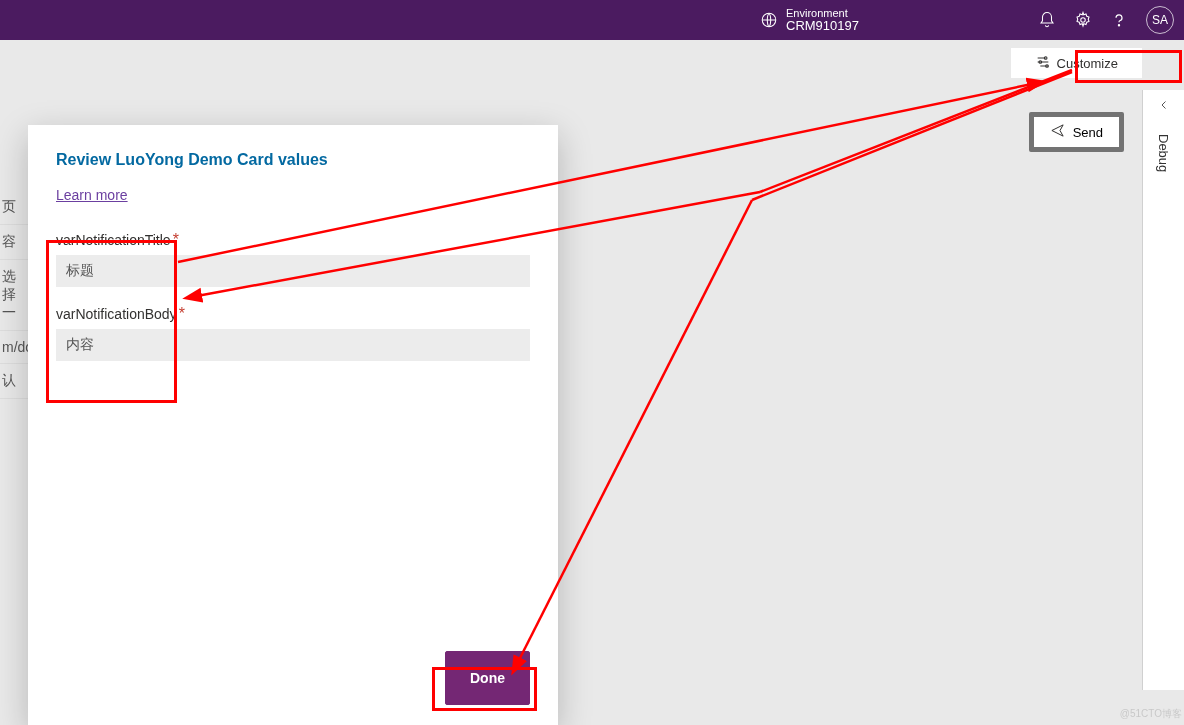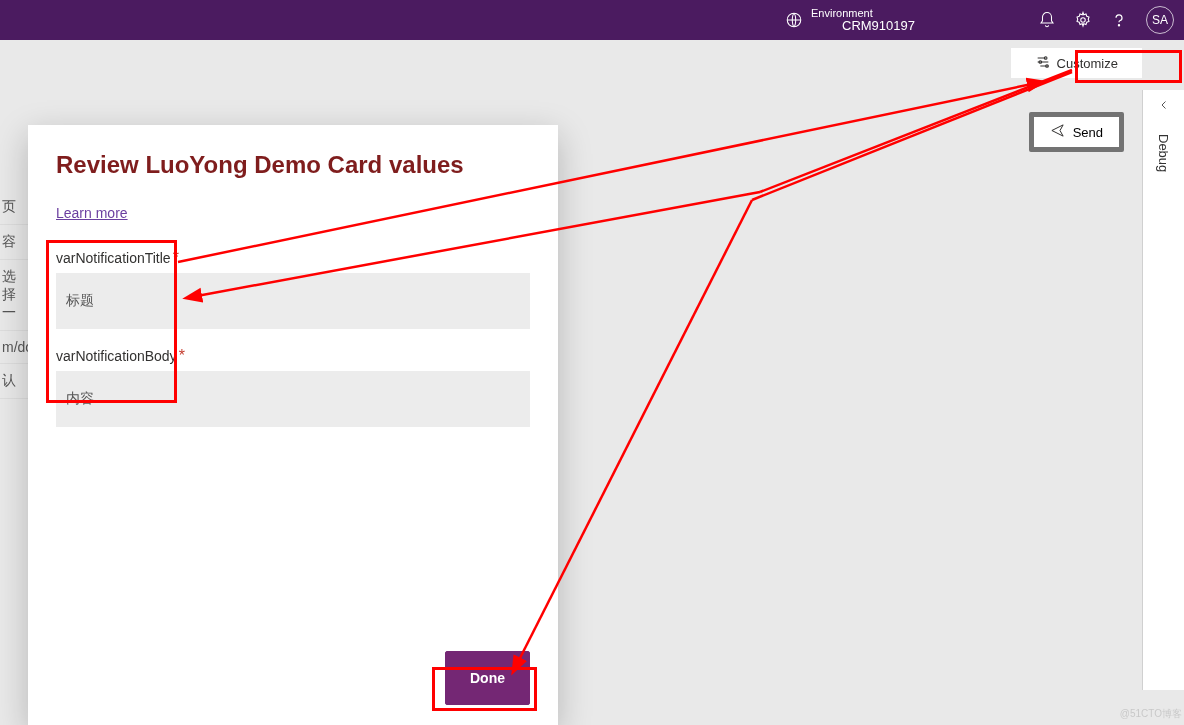--- a/index.html
+++ b/index.html
@@ -12,29 +12,28 @@
   }
 
   
   .topbar {
     height: 40px;
     background: #4b1b60;
     display: flex; align-items: center; justify-content: flex-end;
     color: #fff;
     padding-right: 10px;
     gap: 18px;
-    padding-left: 25px;
   }
   .topbar .env {
     display: flex; align-items: center; gap: 8px;
     margin-right: auto;
     padding-left: 760px;
   }
   .topbar .env-text { line-height: 1.1; font-size: 11px; }
-  .topbar .env-text .env-name { font-size: 13px; margin-left: 31px; }
+  .topbar .env-text .env-name { font-size: 13px; }
   .topbar .icon { width: 18px; height: 18px; display: inline-flex; align-items: center; justify-content: center; }
   .avatar {
     width: 28px; height: 28px; border-radius: 50%;
     border: 1px solid rgba(255,255,255,0.7);
     display: inline-flex; align-items: center; justify-content: center;
     font-size: 12px;
   }
 
   
   .stage {
@@ -88,31 +87,31 @@
 
   
   .modal {
     position: absolute; left: 28px; top: 85px;
     width: 530px; height: 600px;
     background: #fff;
     box-shadow: 0 10px 32px rgba(0,0,0,0.22);
     padding: 26px 28px 20px 28px;
     display: flex; flex-direction: column;
   }
-  .modal h2 { font-size: 24px; font-weight: 600; color: #7f1d1d; margin-bottom: 26px; }
+  .modal h2 { font-size: 16px; font-weight: 600; color: #0369a1; margin-bottom: 18px; }
   .modal .sub { font-size: 14px; color: #444; }
   .modal .learn { color: #6b3fa0; text-decoration: underline; font-size: 14px; }
 
   .field-block { margin-top: 28px; }
   .field-label { font-size: 14px; color: #323130; display: inline-block; }
   .req { color: #c43d2f; margin-left: 2px; }
   .field-input {
     width: 100%; margin-top: 6px;
     background: #ececec; border: none;
-    padding: 20px 10px; font-size: 14px; color: #555;
+    padding: 8px 10px; font-size: 14px; color: #555;
   }
 
   .modal-footer { margin-top: auto; display: flex; justify-content: flex-end; }
   .done-btn {
     background: #742774; color: #fff; border: 1px solid #742774;
     padding: 18px 24px; font-size: 14px; font-weight: 600;
     border-radius: 2px;
   }
 
   

